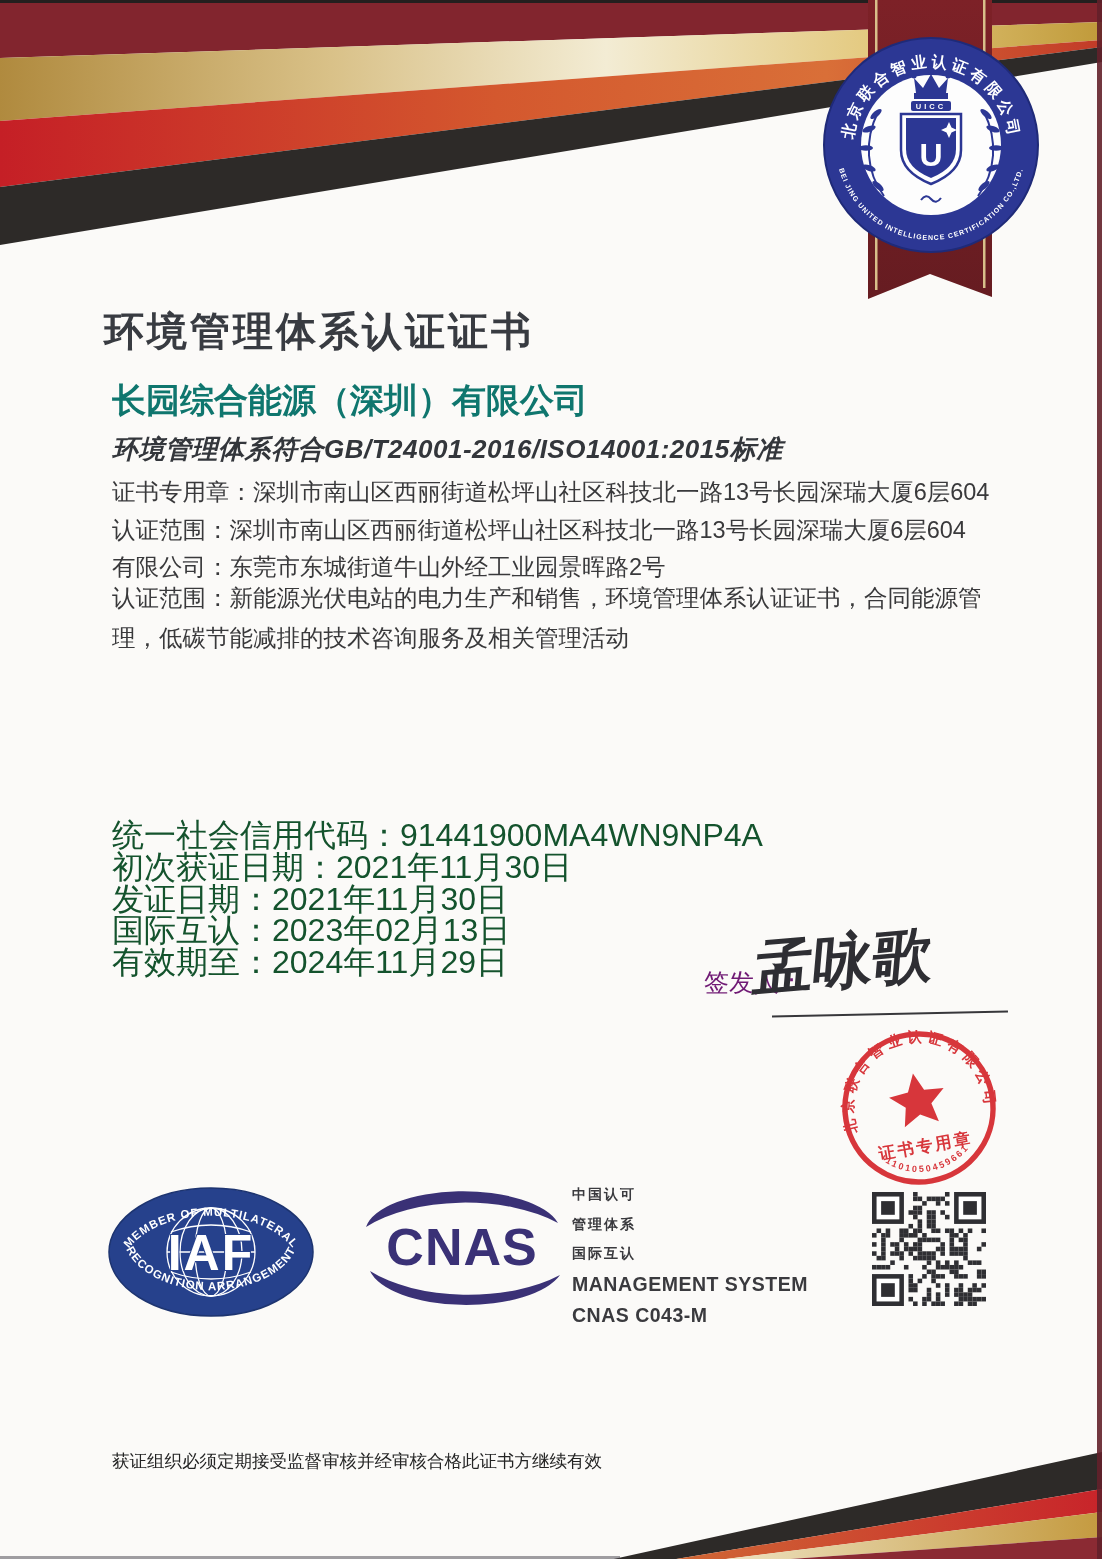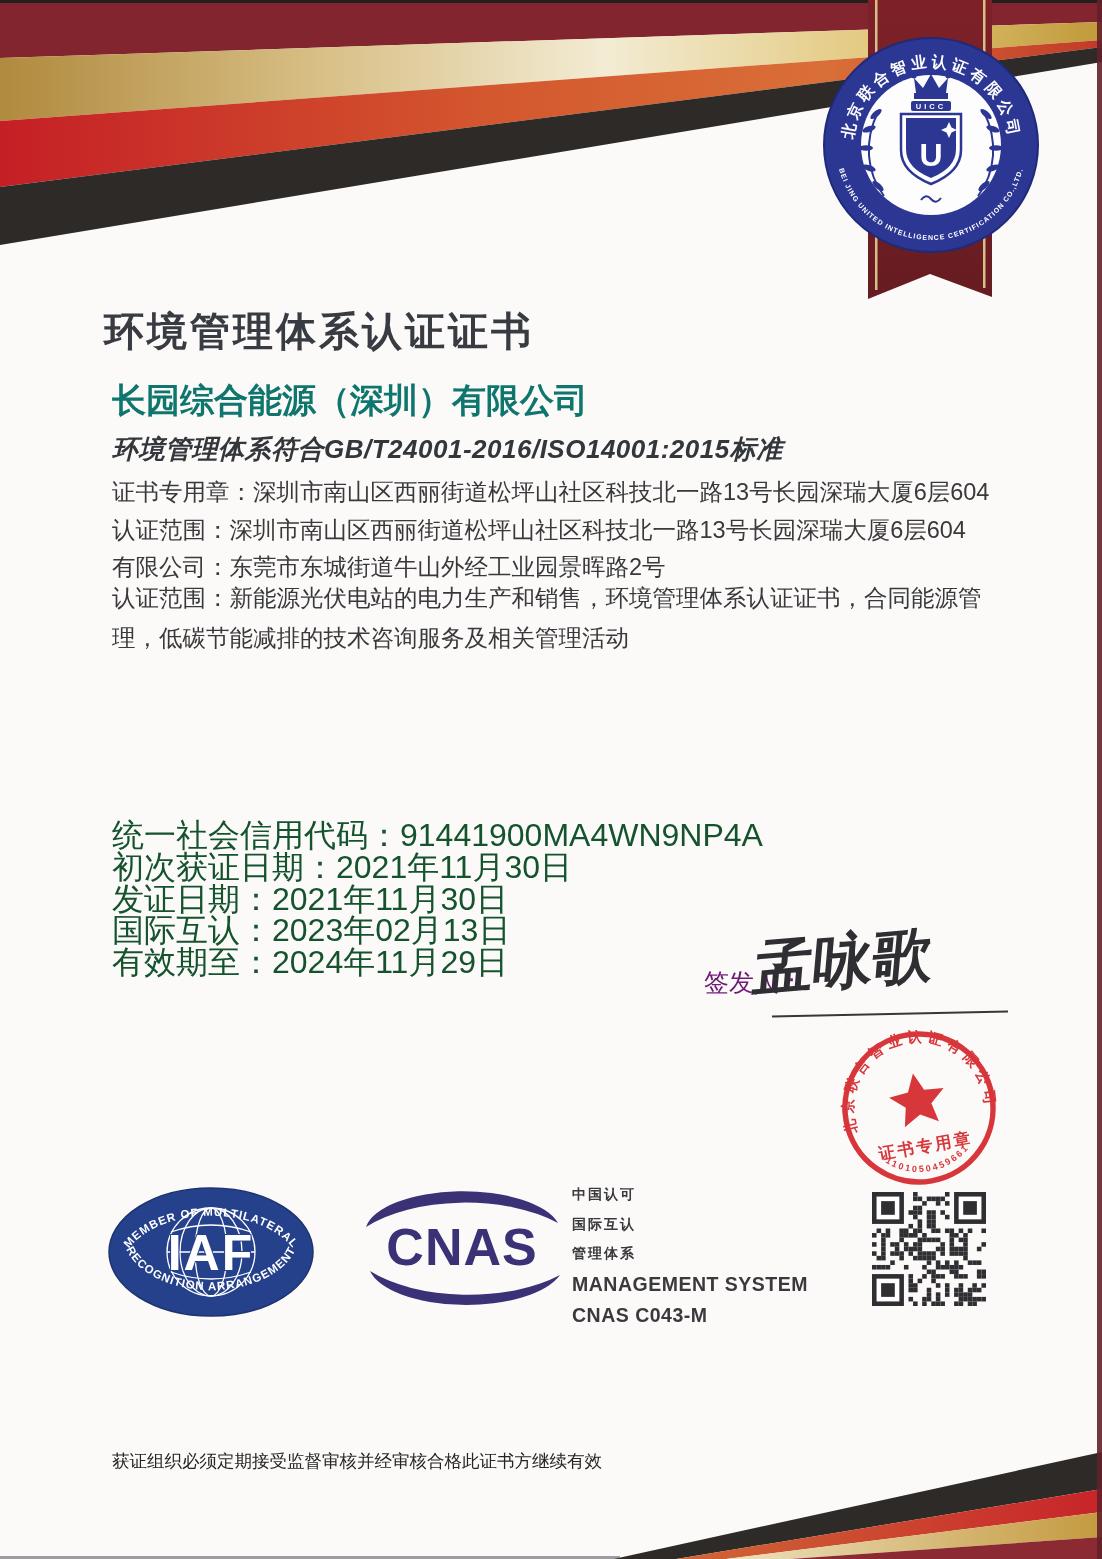--- a/index.html
+++ b/index.html
@@ -201,22 +201,22 @@
   </svg>
 
   <svg class="abs" style="left:358px;top:1183px;" width="210" height="132" viewBox="0 0 210 132">
     <path d="M8,44 A98,42 0 0 1 200,40 A125,62 0 0 0 8,44 Z" fill="#3a3176"></path>
     <path d="M16,88 A125,62 0 0 0 206,92 A98,42 0 0 1 16,88 Z" fill="#3a3176" transform="translate(-4,0)"></path>
     <text x="104" y="82" font-size="52" font-weight="bold" fill="#3a3176" text-anchor="middle" letter-spacing="1">CNAS</text>
   </svg>
 
   <div class="abs statement">
     <div class="cn">中国认可</div>
+    <div class="cn">管理体系</div>
     <div class="cn">国际互认</div>
-    <div class="cn">管理体系</div>
     <div class="en">MANAGEMENT SYSTEM</div>
     <div class="en">CNAS C043-M</div>
   </div>
 
   <svg id="qr-svg" class="abs" style="left:872px;top:1192px;" width="114" height="114" viewBox="0 0 114 114">
       <rect x="41.04" y="0" width="4.56" height="4.56" fill="#2f2f33"></rect>
       <rect x="72.96" y="0" width="4.56" height="4.56" fill="#2f2f33"></rect>
       <rect x="41.04" y="4.56" width="4.56" height="4.56" fill="#2f2f33"></rect>
       <rect x="45.599999999999994" y="4.56" width="4.56" height="4.56" fill="#2f2f33"></rect>
       <rect x="54.72" y="4.56" width="4.56" height="4.56" fill="#2f2f33"></rect>

